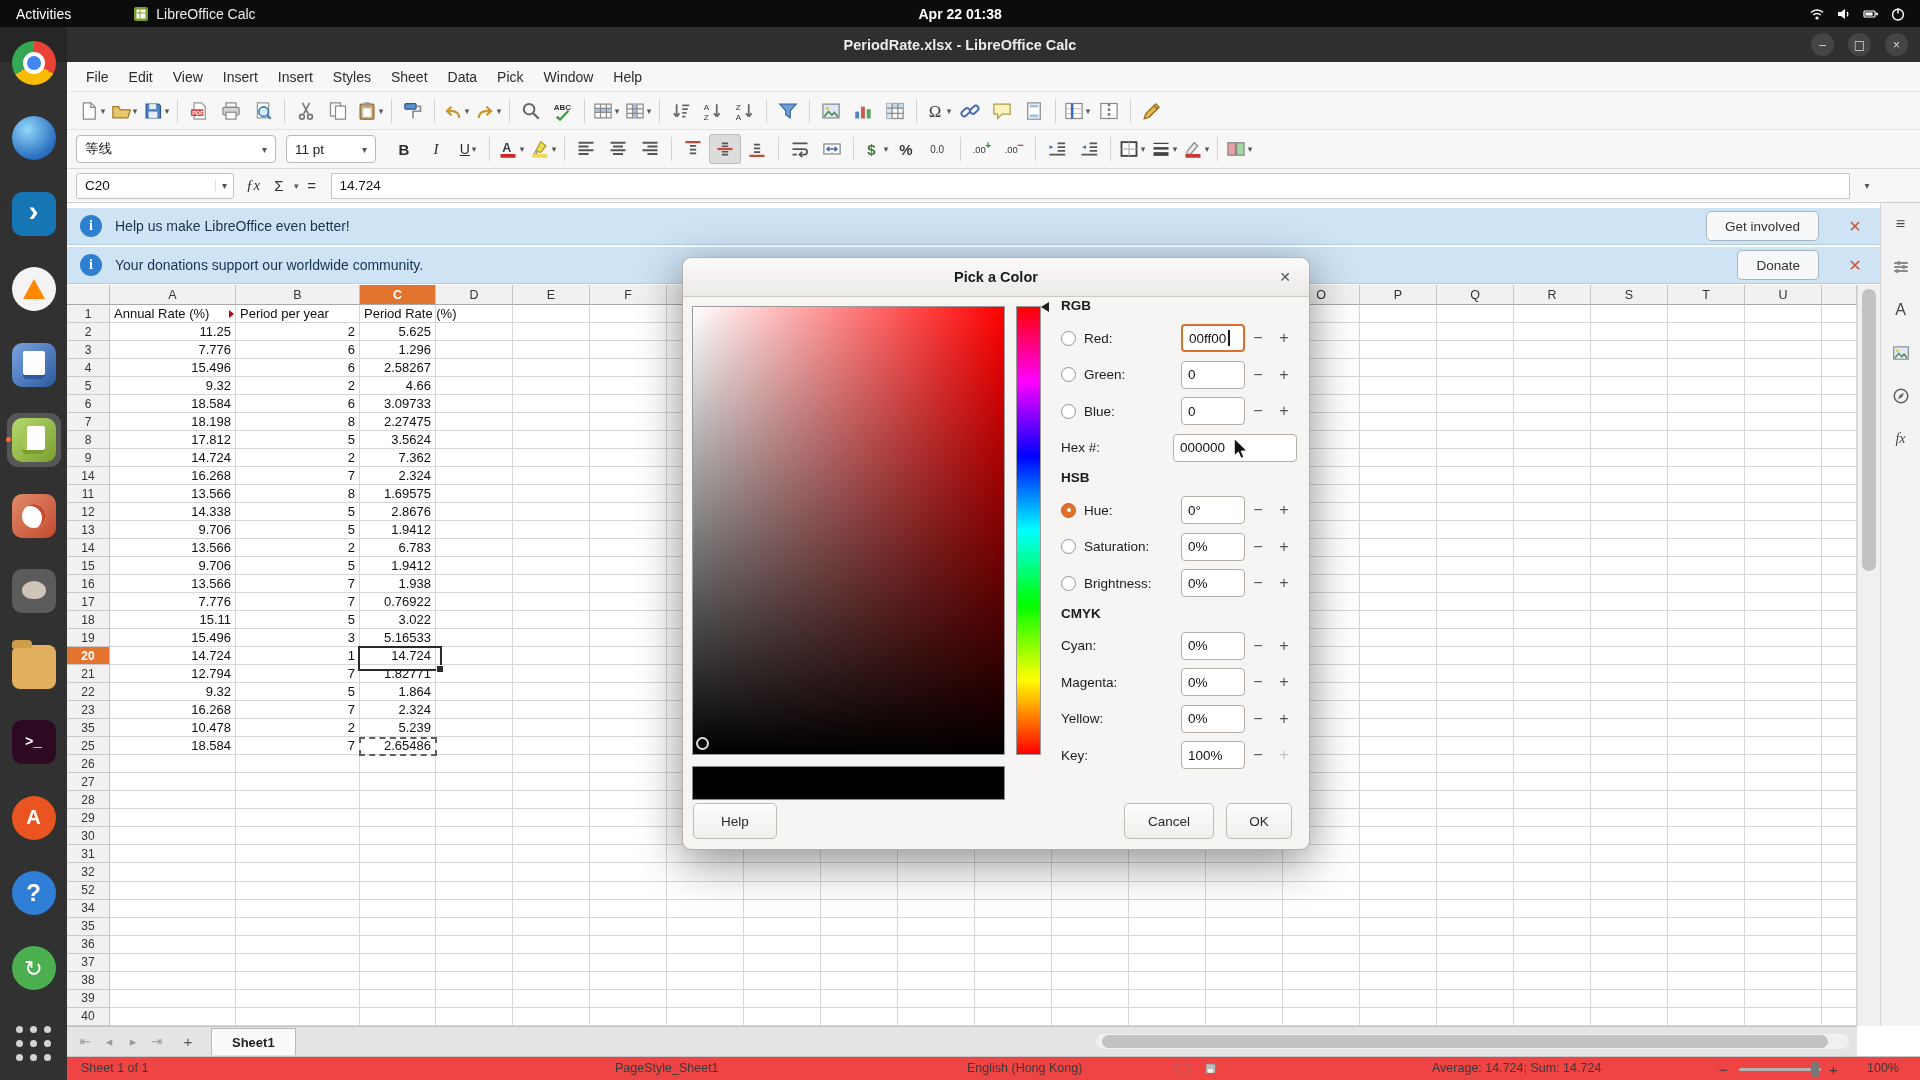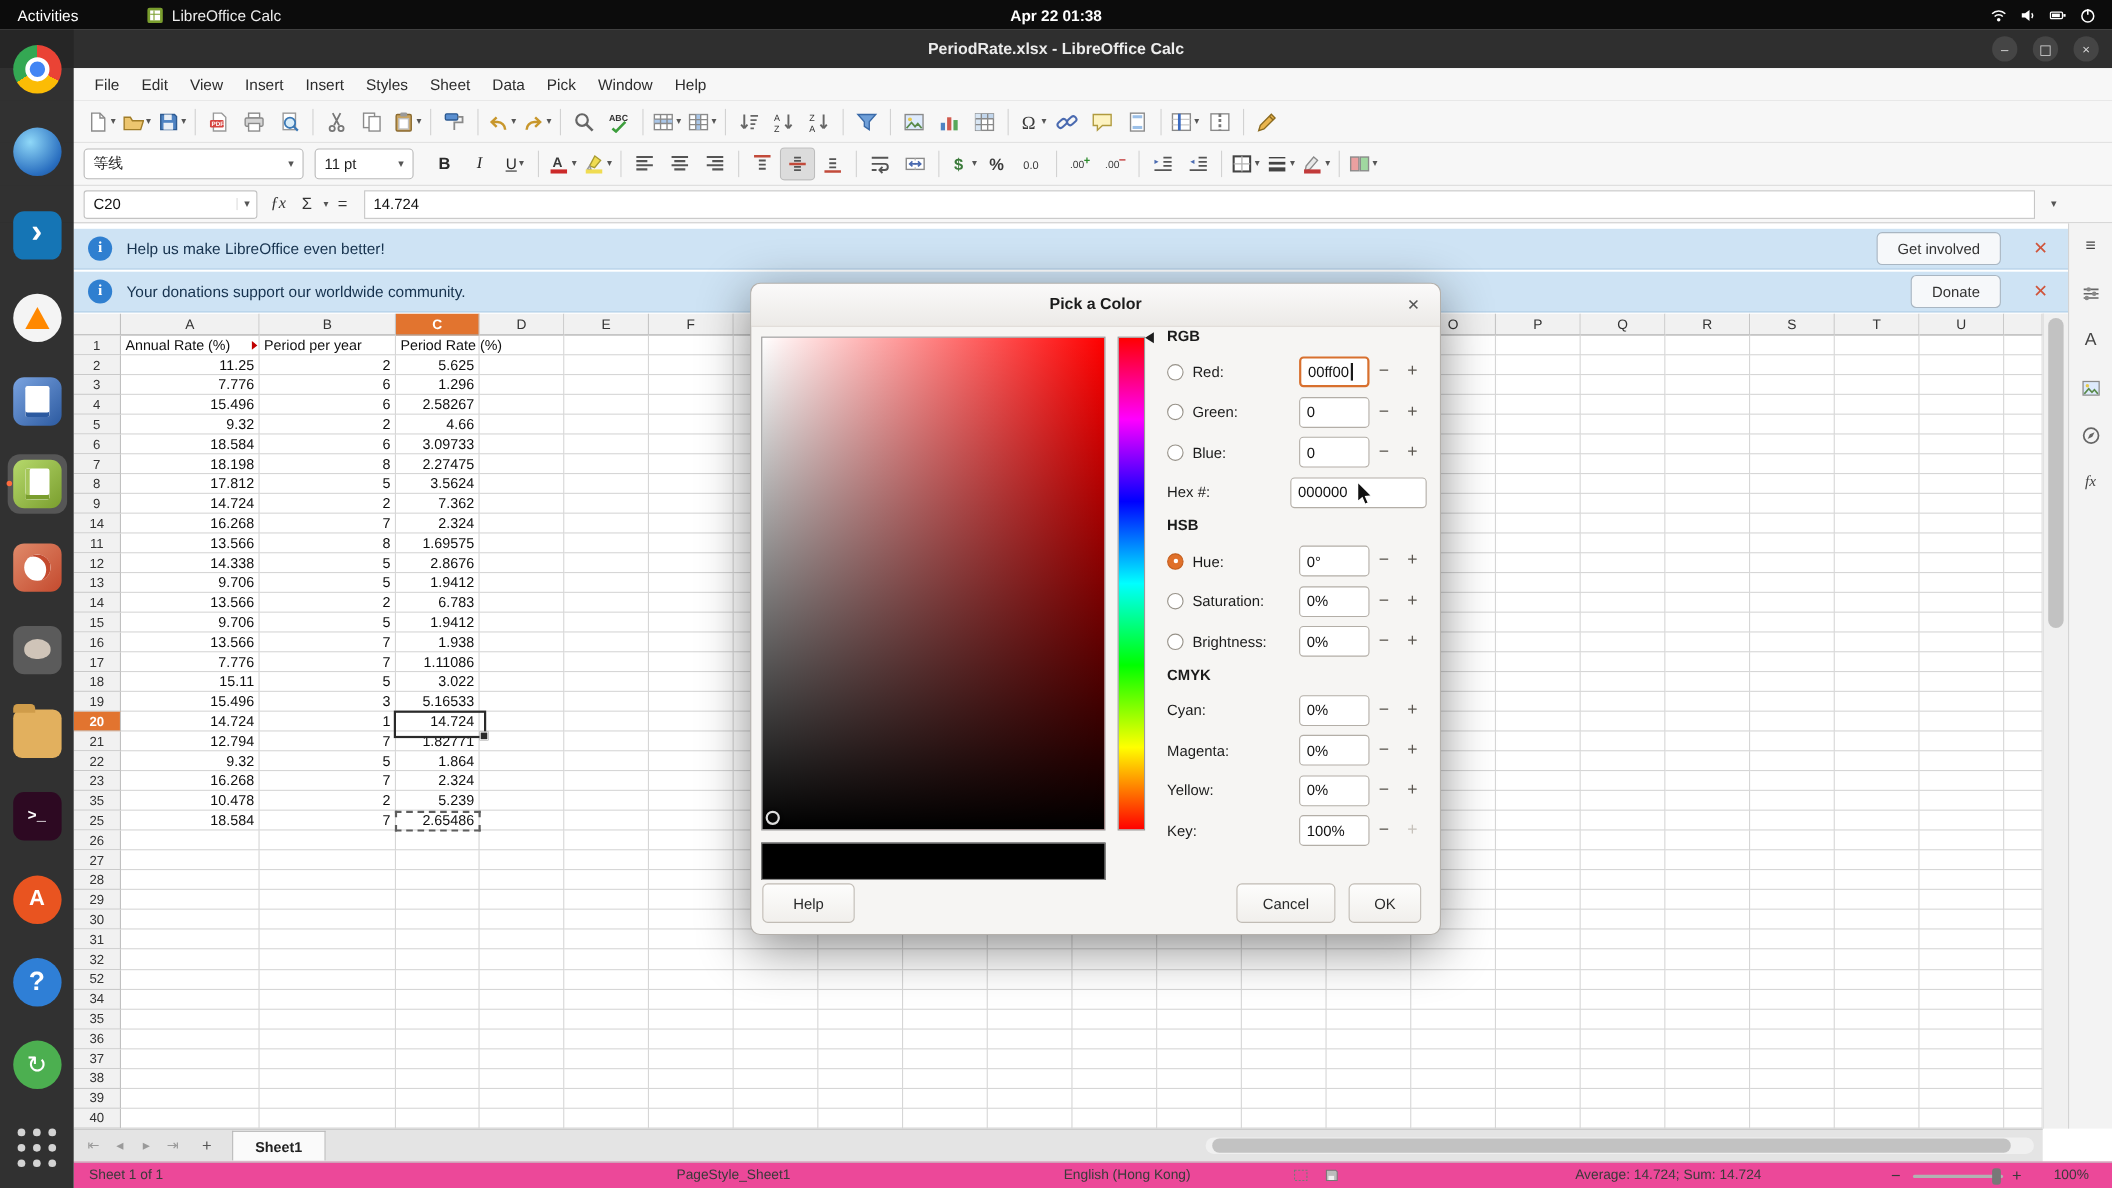--- a/index.html
+++ b/index.html
@@ -101,21 +101,21 @@
 
   
   #tabband{position:absolute;left:67px;top:1026px;width:1790px;height:30px;background:#e4e4e4;border-top:1px solid #c2c2c2;
            box-sizing:border-box;display:flex;align-items:center;font-size:13px;color:#333}
   .tnavb{width:24px;height:24px;display:flex;align-items:center;justify-content:center;color:#9a9a9a;font-size:13px}
   #addsheet{width:26px;height:24px;display:flex;align-items:center;justify-content:center;color:#555;font-size:15px;margin:0 6px}
   #sheettab{height:26px;display:flex;align-items:center;padding:0 20px;background:#fafafa;border:1px solid #b8b8b8;
             border-bottom:none;font-weight:bold;color:#222;margin-left:4px}
   #hscroll{position:absolute;left:1029px;top:7px;width:753px;height:15px;background:#f0f0f0;border-radius:8px}
   #hthumb{position:absolute;left:6px;top:1px;width:726px;height:13px;background:#c2c2c2;border-radius:7px}
-  #statusbar{position:absolute;left:67px;top:1056px;width:1853px;height:24px;background:#ec4899;border-top:1px solid #c6c6c6;
+  #statusbar{position:absolute;left:67px;top:1056px;width:1853px;height:24px;background:#ef4444;border-top:1px solid #c6c6c6;
              box-sizing:border-box;font-size:12.5px;color:#3a3a3a}
   #statusbar .seg{position:absolute;top:4px;white-space:nowrap}
   .sbicon svg{width:15px;height:15px}
   #zoomtrack{position:absolute;left:1672px;top:11px;width:82px;height:3px;background:#b2b2b2;border-radius:2px}
   #zoomthumb{position:absolute;left:72px;top:-6px;width:8px;height:15px;background:#787878;border-radius:3px}
 
   
   #dock{position:absolute;left:0;top:27px;width:67px;height:1053px;background:rgba(38,38,38,.95);z-index:70;
         display:flex;flex-direction:column;justify-content:space-between;align-items:center;padding:9px 0;box-sizing:border-box}
   .ditem{width:54px;height:54px;display:flex;align-items:center;justify-content:center;position:relative;border-radius:11px}
@@ -1199,21 +1199,21 @@
         <div class="cell num" style="width: 77px; min-width: 77px;"></div>
         <div class="cell num" style="width: 77px; min-width: 77px;"></div>
         <div class="cell num" style="width: 77px; min-width: 77px;"></div>
         <div class="cell num" style="width: 77px; min-width: 77px;"></div>
         <div class="cell" style="width: 35px; min-width: 35px;"></div>
       </div>
       <div class="grow" style="height: 18.025px;">
         <div class="rhead">17</div>
         <div class="cell num" style="width: 126px; min-width: 126px;">7.776</div>
         <div class="cell num" style="width: 124px; min-width: 124px;">7</div>
-        <div class="cell num" style="width: 76px; min-width: 76px;">1.11086</div>
+        <div class="cell num" style="width: 76px; min-width: 76px;">0.76922</div>
         <div class="cell num" style="width: 77px; min-width: 77px;"></div>
         <div class="cell num" style="width: 77px; min-width: 77px;"></div>
         <div class="cell num" style="width: 77px; min-width: 77px;"></div>
         <div class="cell num" style="width: 77px; min-width: 77px;"></div>
         <div class="cell num" style="width: 77px; min-width: 77px;"></div>
         <div class="cell num" style="width: 77px; min-width: 77px;"></div>
         <div class="cell num" style="width: 77px; min-width: 77px;"></div>
         <div class="cell num" style="width: 77px; min-width: 77px;"></div>
         <div class="cell num" style="width: 77px; min-width: 77px;"></div>
         <div class="cell num" style="width: 77px; min-width: 77px;"></div>

